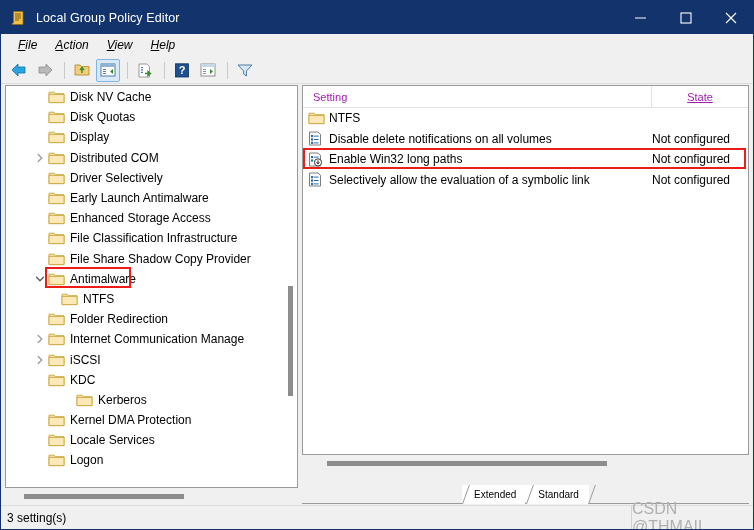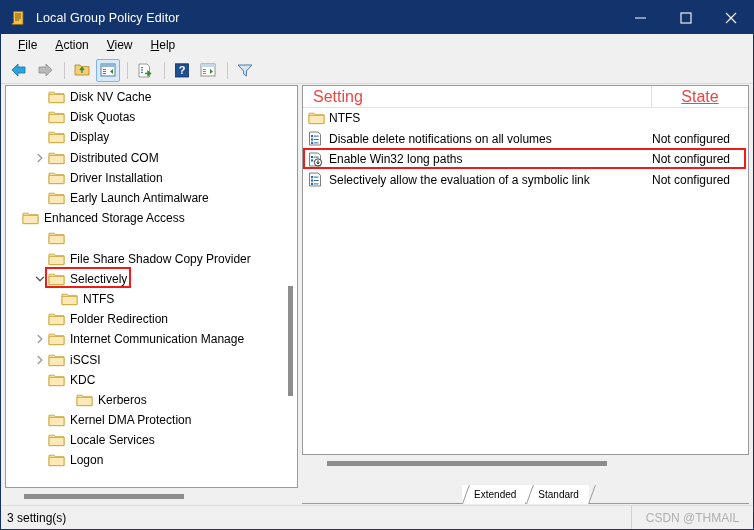--- a/index.html
+++ b/index.html
@@ -59,20 +59,21 @@
     display: flex;
     align-items: center;
     padding-left: 8px;
     font-size: 12px;
     color: #000;
     border-bottom: 1px solid #f0f0f0;
   }
   .menu-item {
     padding: 2px 9px;
     white-space: nowrap;
+    font-style: italic;
   }
   .menu-item u { text-decoration: underline; }
 
   
   .toolbar {
     height: 27px;
     background: #f0f0f0;
     display: flex;
     align-items: center;
     padding-left: 6px;
@@ -186,22 +187,22 @@
     overflow: hidden;
     display: flex;
     flex-direction: column;
   }
   .col-header {
     height: 22px;
     display: flex;
     align-items: center;
     background: #ffffff;
     border-bottom: 1px solid #e2e2e2;
-    font-size: 16px;
-    color: #ef4444;
+    font-size: 11px;
+    color: #a21caf;
     position: relative;
     flex: none;
   }
   .col-setting {
     flex: 1;
     padding-left: 10px;
   }
   .col-divider {
     width: 1px;
     height: 22px;
@@ -303,21 +304,21 @@
     flex: 1;
   }
   .status-right {
     width: 122px;
     border-left: 1px solid #d2d2d2;
     height: 24px;
     display: flex;
     align-items: center;
     justify-content: center;
     color: #b0b0b0;
-    font-size: 12px;
+    font-size: 16px;
   }
 </style>
 </head>
 <body>
 
 <div id="app">
 
   <div class="titlebar">
     <span class="title-icon">
       <svg width="18" height="18" viewBox="0 0 18 18">
@@ -459,64 +460,65 @@
                   <path d="M1 4.4 H16 V12.6 H1 Z" fill="#fde9b8" stroke="#c9a63c" stroke-width=".9"></path>
                 </svg></span>
               <span class="tree-label">Distributed COM</span>
             </div>
             <div class="tree-row" style="padding-left: 26px;">
               <span class="tw-spacer"></span>
               <span class="folder"><svg width="17" height="14" viewBox="0 0 17 14">
                   <path d="M1 2.2 h5.2 l1.1 1.5 H16 V12.6 H1 Z" fill="#fbe2a0" stroke="#c9a63c" stroke-width=".9"></path>
                   <path d="M1 4.4 H16 V12.6 H1 Z" fill="#fde9b8" stroke="#c9a63c" stroke-width=".9"></path>
                 </svg></span>
-              <span class="tree-label">Driver Installation</span>
+              <span class="tree-label">Driver Selectively</span>
             </div>
             <div class="tree-row" style="padding-left: 26px;">
               <span class="tw-spacer"></span>
               <span class="folder"><svg width="17" height="14" viewBox="0 0 17 14">
                   <path d="M1 2.2 h5.2 l1.1 1.5 H16 V12.6 H1 Z" fill="#fbe2a0" stroke="#c9a63c" stroke-width=".9"></path>
                   <path d="M1 4.4 H16 V12.6 H1 Z" fill="#fde9b8" stroke="#c9a63c" stroke-width=".9"></path>
                 </svg></span>
               <span class="tree-label">Early Launch Antimalware</span>
             </div>
-            <div class="tree-row" style="">
+            <div class="tree-row" style="padding-left: 26px;">
               <span class="tw-spacer"></span>
               <span class="folder"><svg width="17" height="14" viewBox="0 0 17 14">
                   <path d="M1 2.2 h5.2 l1.1 1.5 H16 V12.6 H1 Z" fill="#fbe2a0" stroke="#c9a63c" stroke-width=".9"></path>
                   <path d="M1 4.4 H16 V12.6 H1 Z" fill="#fde9b8" stroke="#c9a63c" stroke-width=".9"></path>
                 </svg></span>
               <span class="tree-label">Enhanced Storage Access</span>
             </div>
             <div class="tree-row" style="padding-left: 26px;">
               <span class="tw-spacer"></span>
               <span class="folder"><svg width="17" height="14" viewBox="0 0 17 14">
                   <path d="M1 2.2 h5.2 l1.1 1.5 H16 V12.6 H1 Z" fill="#fbe2a0" stroke="#c9a63c" stroke-width=".9"></path>
                   <path d="M1 4.4 H16 V12.6 H1 Z" fill="#fde9b8" stroke="#c9a63c" stroke-width=".9"></path>
                 </svg></span>
+              <span class="tree-label">File Classification Infrastructure</span>
             </div>
             <div class="tree-row" style="padding-left: 26px;">
               <span class="tw-spacer"></span>
               <span class="folder"><svg width="17" height="14" viewBox="0 0 17 14">
                   <path d="M1 2.2 h5.2 l1.1 1.5 H16 V12.6 H1 Z" fill="#fbe2a0" stroke="#c9a63c" stroke-width=".9"></path>
                   <path d="M1 4.4 H16 V12.6 H1 Z" fill="#fde9b8" stroke="#c9a63c" stroke-width=".9"></path>
                 </svg></span>
               <span class="tree-label">File Share Shadow Copy Provider</span>
             </div>
             <div class="tree-row" style="padding-left: 26px;">
               <span class="tw-expander">
                 <svg width="10" height="10" viewBox="0 0 10 10">
                   <path d="M1.5 3.2 L5 6.8 L8.5 3.2" stroke="#5a5a5a" stroke-width="1.3" fill="none" stroke-linecap="round" stroke-linejoin="round"></path>
                 </svg>
               </span>
               <span class="folder"><svg width="17" height="14" viewBox="0 0 17 14">
                   <path d="M1 2.2 h5.2 l1.1 1.5 H16 V12.6 H1 Z" fill="#fbe2a0" stroke="#c9a63c" stroke-width=".9"></path>
                   <path d="M1 4.4 H16 V12.6 H1 Z" fill="#fde9b8" stroke="#c9a63c" stroke-width=".9"></path>
                 </svg></span>
-              <span class="tree-label">Selectively</span>
+              <span class="tree-label">Antimalware</span>
             </div>
             <div class="red-box" style="left: 39px; top: 180.8px; width: 86px; height: 21px; border-color: rgb(238, 28, 25);"></div>
             <div class="tree-row" style="padding-left: 39px;">
               <span class="tw-spacer"></span>
               <span class="folder"><svg width="17" height="14" viewBox="0 0 17 14">
                   <path d="M1 2.2 h5.2 l1.1 1.5 H16 V12.6 H1 Z" fill="#fbe2a0" stroke="#c9a63c" stroke-width=".9"></path>
                   <path d="M1 4.4 H16 V12.6 H1 Z" fill="#fde9b8" stroke="#c9a63c" stroke-width=".9"></path>
                 </svg></span>
               <span class="tree-label">NTFS</span>
             </div>

